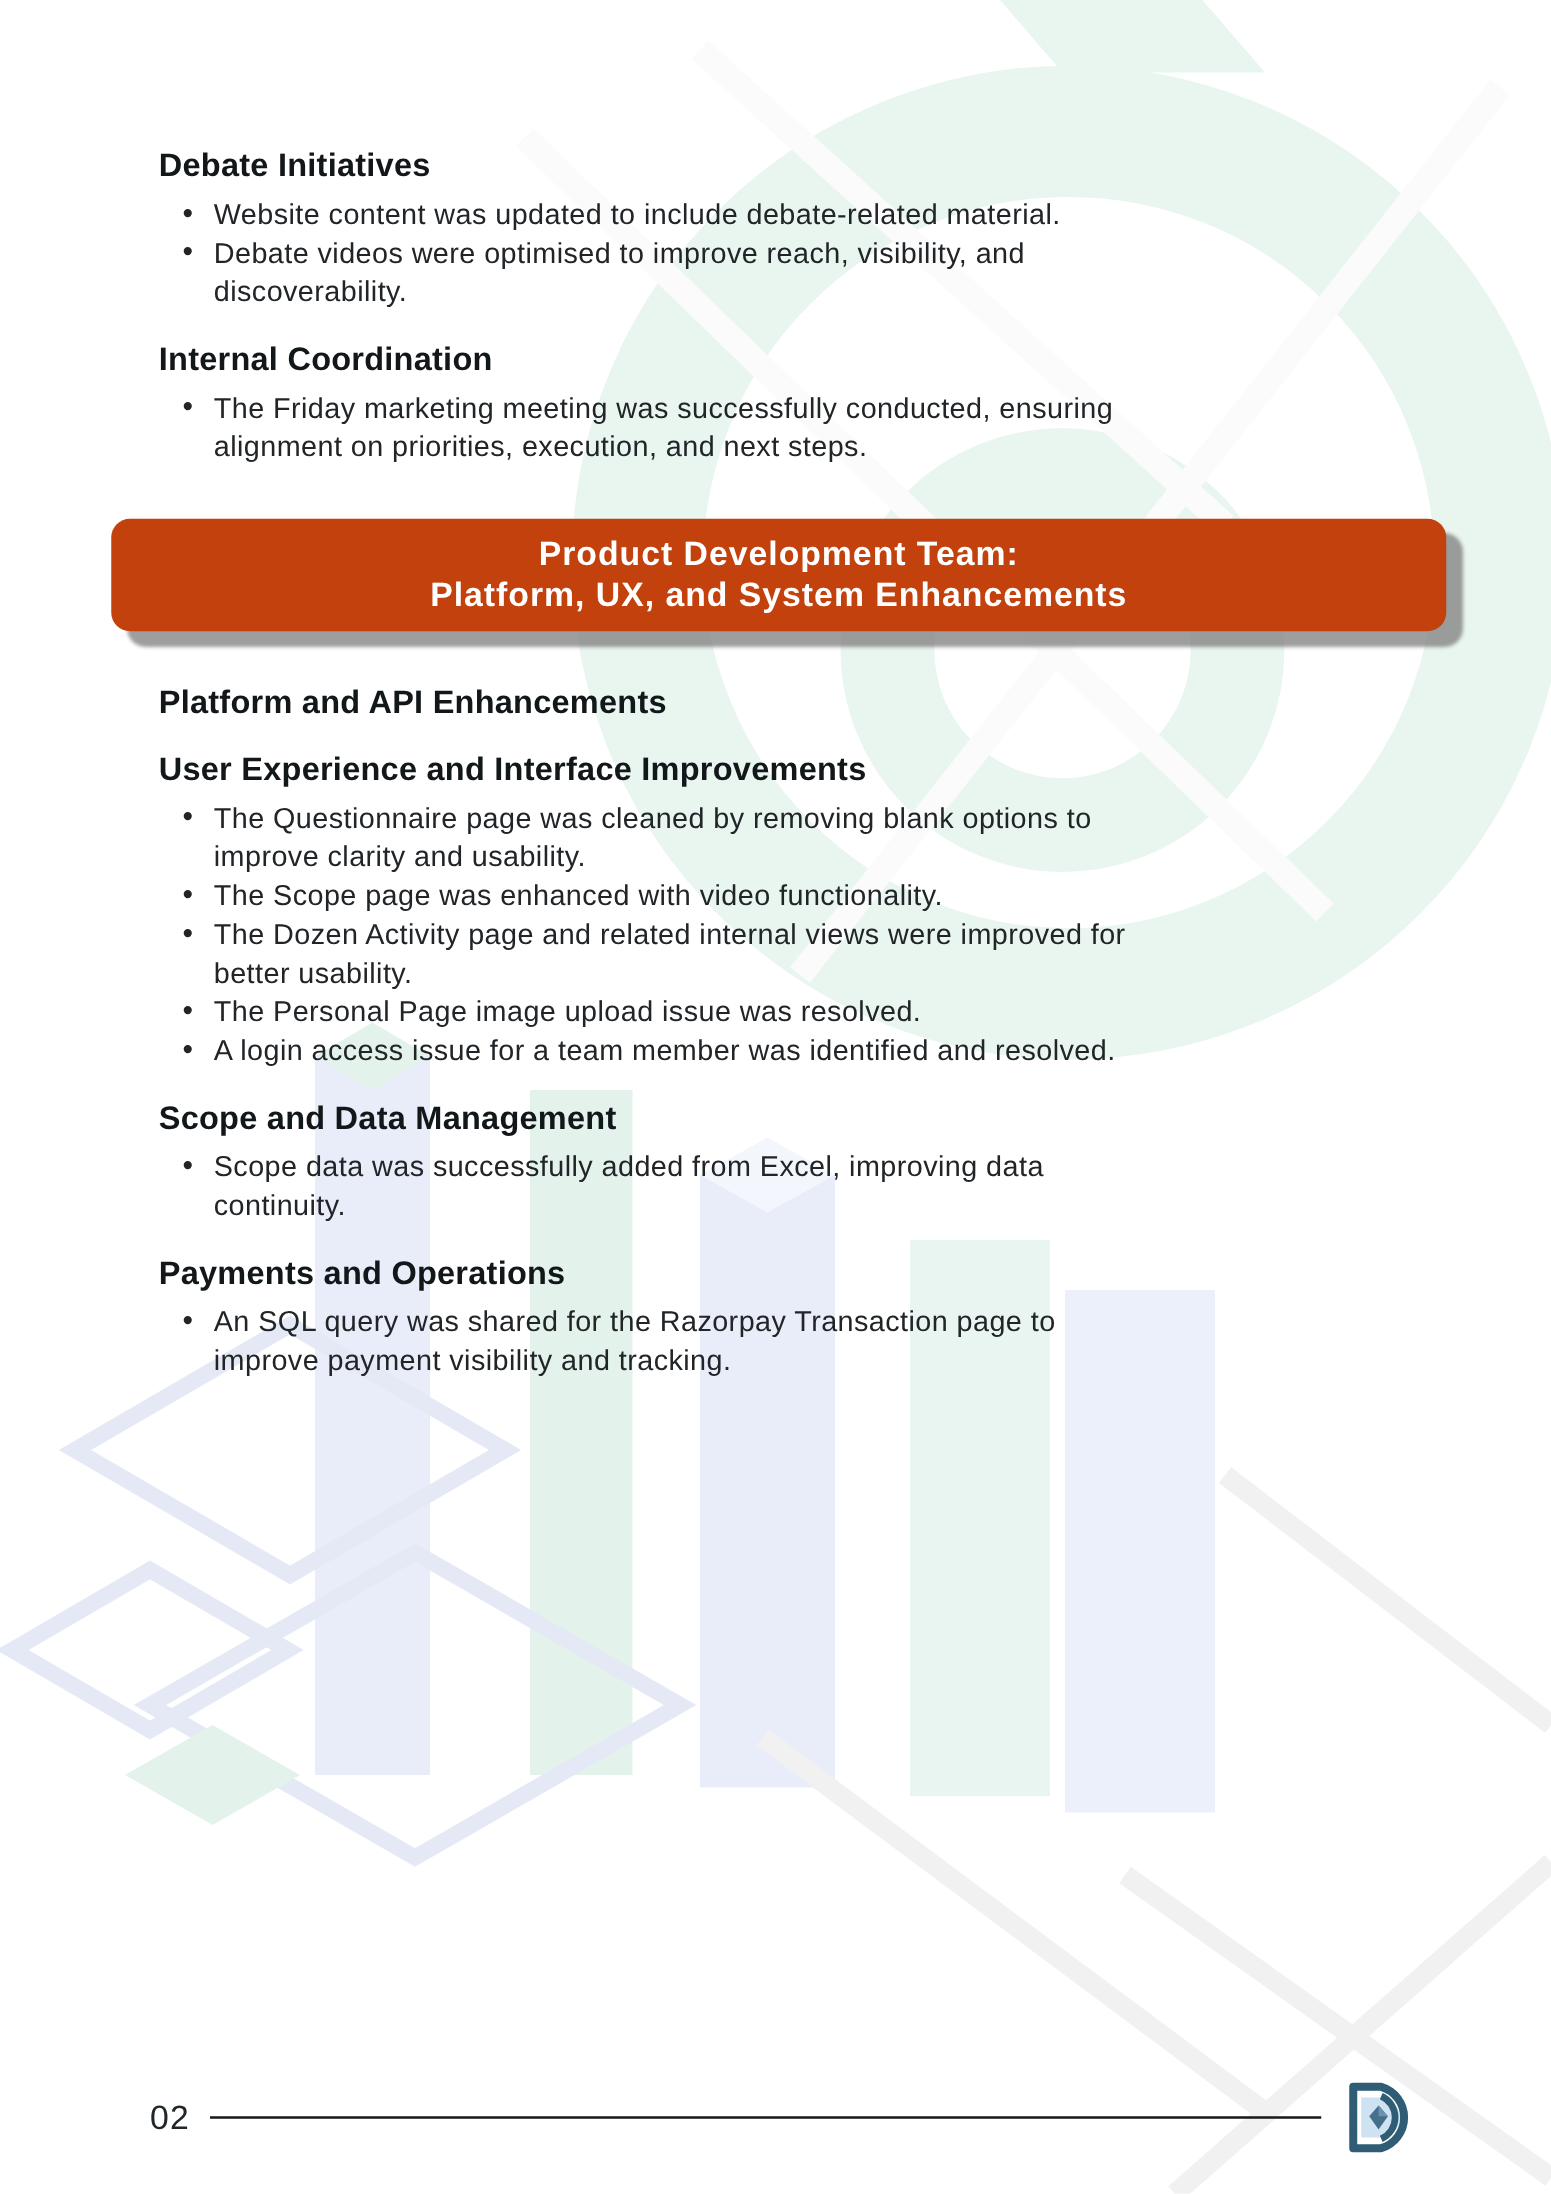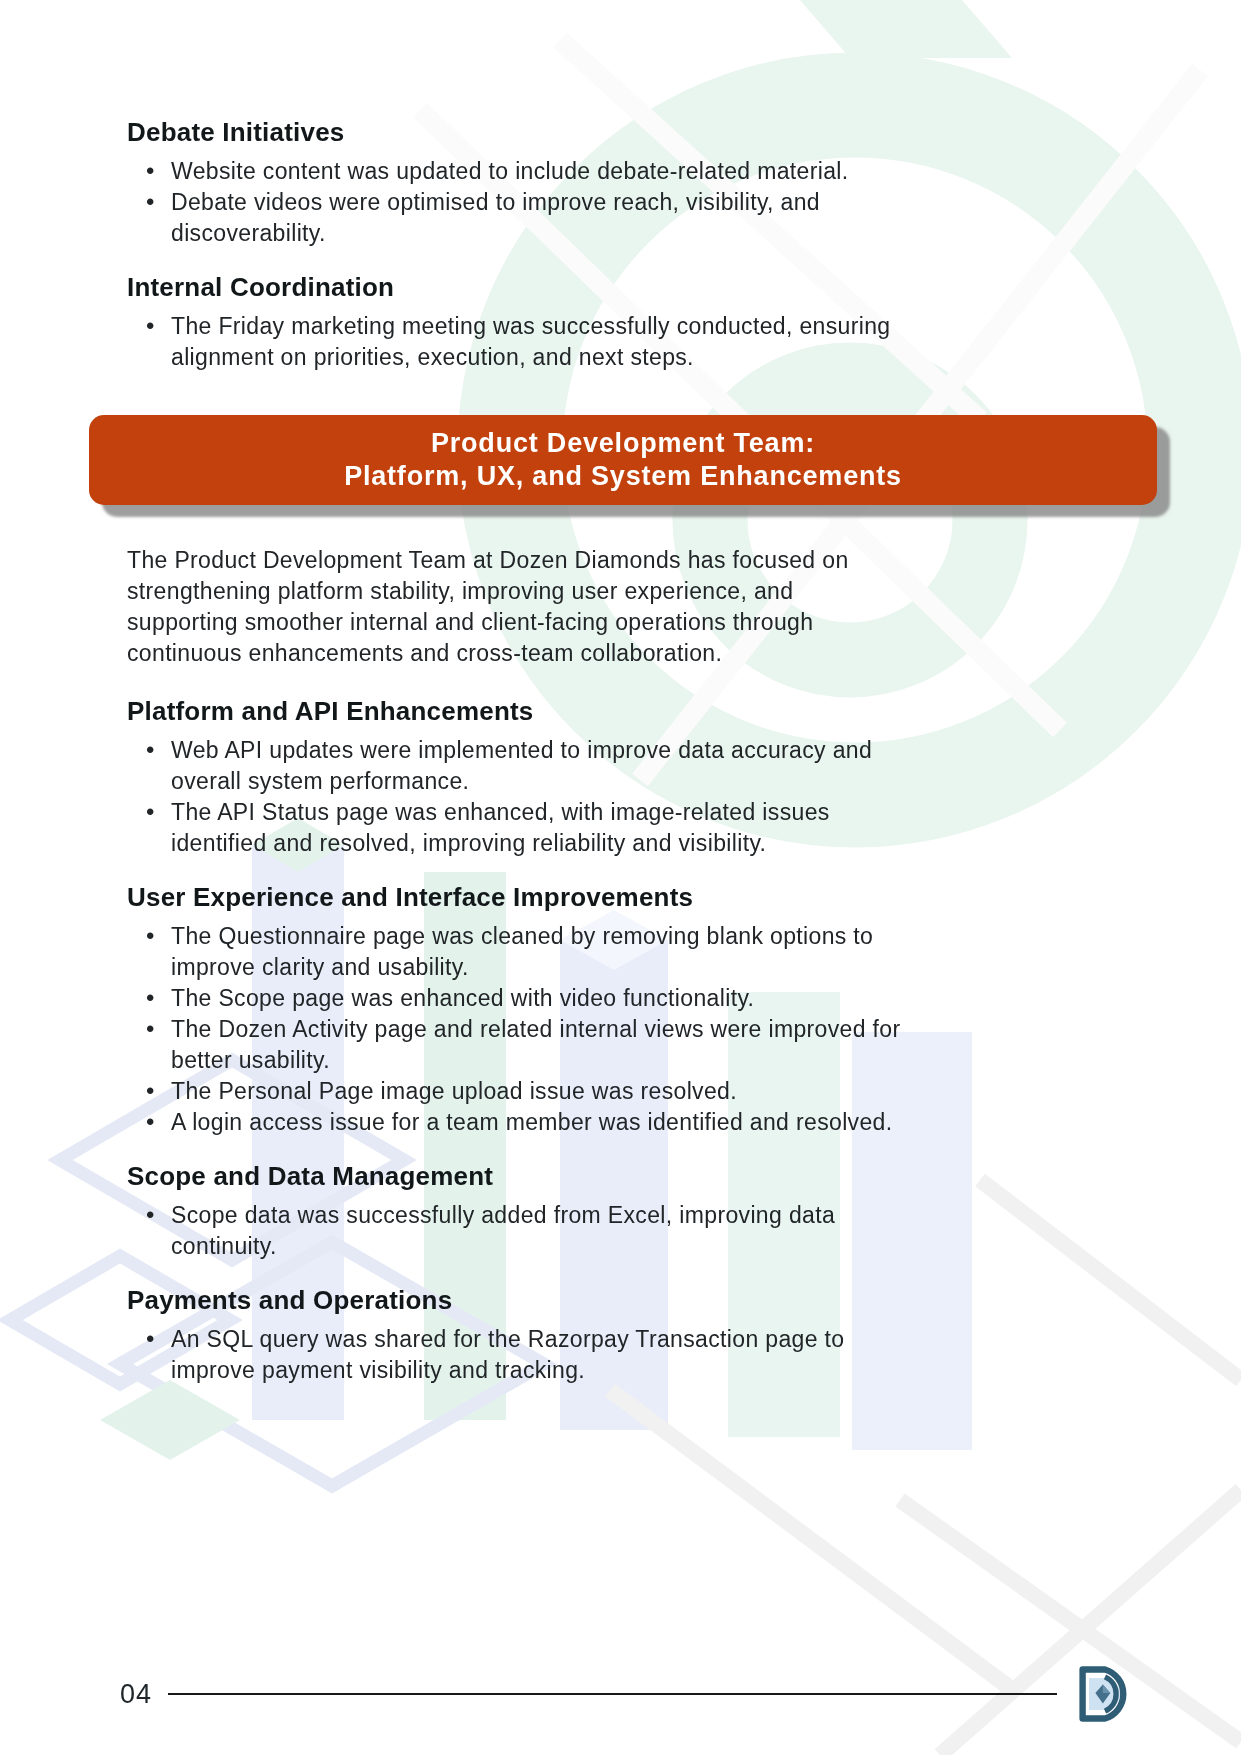--- a/index.html
+++ b/index.html
@@ -128,34 +128,24 @@
 alignment on priorities, execution, and next steps.</li>
           </ul>
         </section>
       </div>
 
     <div class="banner">
       <div class="banner-line">Product Development Team:</div>
       <div class="banner-line">Platform, UX, and System Enhancements</div>
     </div>
 
-    <p class="intro">The Product Development Team at Dozen Diamonds has focused on
-strengthening platform stability, improving user experience, and
-supporting smoother internal and client-facing operations through
-continuous enhancements and cross-team collaboration.</p>
 
     <div id="sections-main">
         <section class="report-section">
           <h3 class="section-heading">Platform and API Enhancements</h3>
-          <ul class="bullets">
-            <li>Web API updates were implemented to improve data accuracy and
-overall system performance.</li>
-            <li>The API Status page was enhanced, with image-related issues
-identified and resolved, improving reliability and visibility.</li>
-          </ul>
         </section>
         <section class="report-section">
           <h3 class="section-heading">User Experience and Interface Improvements</h3>
           <ul class="bullets">
             <li>The Questionnaire page was cleaned by removing blank options to
 improve clarity and usability.</li>
             <li>The Scope page was enhanced with video functionality.</li>
             <li>The Dozen Activity page and related internal views were improved for
 better usability.</li>
             <li>The Personal Page image upload issue was resolved.</li>
@@ -174,21 +164,21 @@
           <ul class="bullets">
             <li>An SQL query was shared for the Razorpay Transaction page to
 improve payment visibility and tracking.</li>
           </ul>
         </section>
       </div>
 
   </div>
 
   <div class="footer">
-    <span class="page-number">04</span>
+    <span class="page-number">02</span>
     <div class="footer-rule"></div>
     <svg class="logo-svg" viewBox="0 0 60 54" aria-hidden="true">
 
       <path d="M15 12 H29 A15 15 0 0 1 29 42 H15 Z" fill="#cfe2f2"></path>
 
       <path d="M9 4 H30 A24 24 0 0 1 30 50 H9 Z" fill="none" stroke="#2e5d75" stroke-width="6" stroke-linejoin="round"></path>
 
       <path d="M30 11 A17.5 17.5 0 0 1 30 43" fill="none" stroke="#2e5d75" stroke-width="5"></path>
 
       <path d="M28 18 L35 26 L28 36 L21 26 Z" fill="#44708c"></path>

